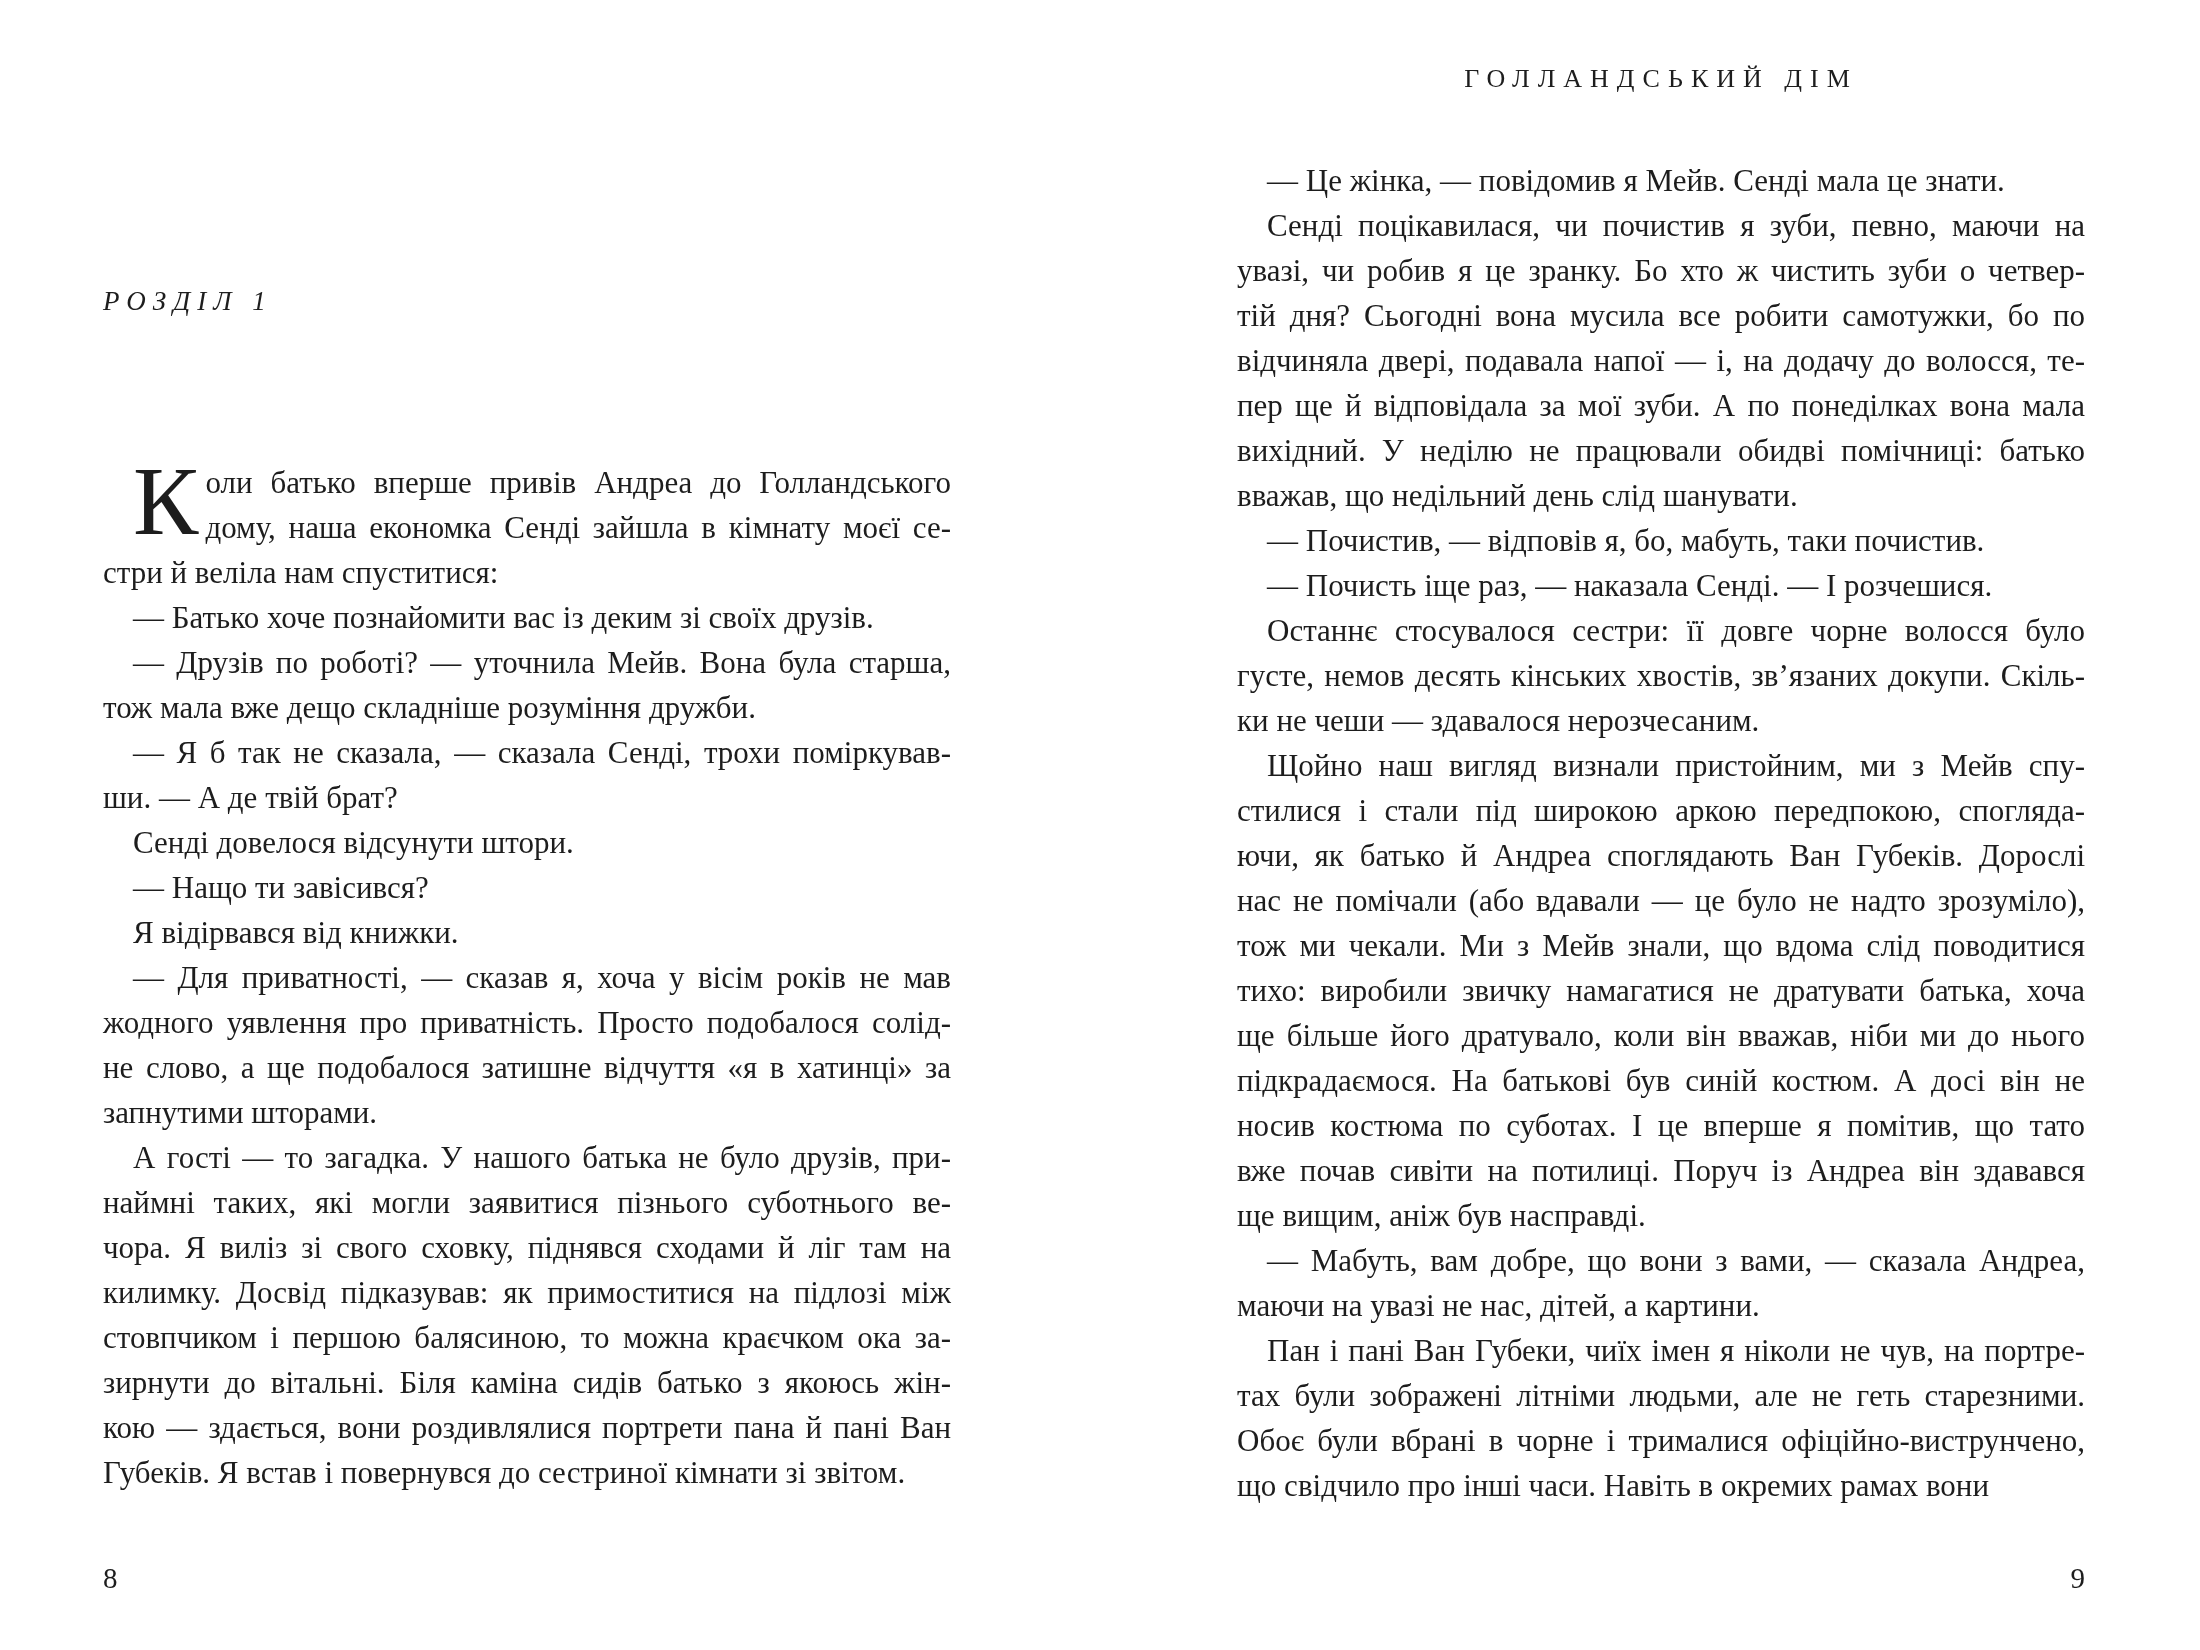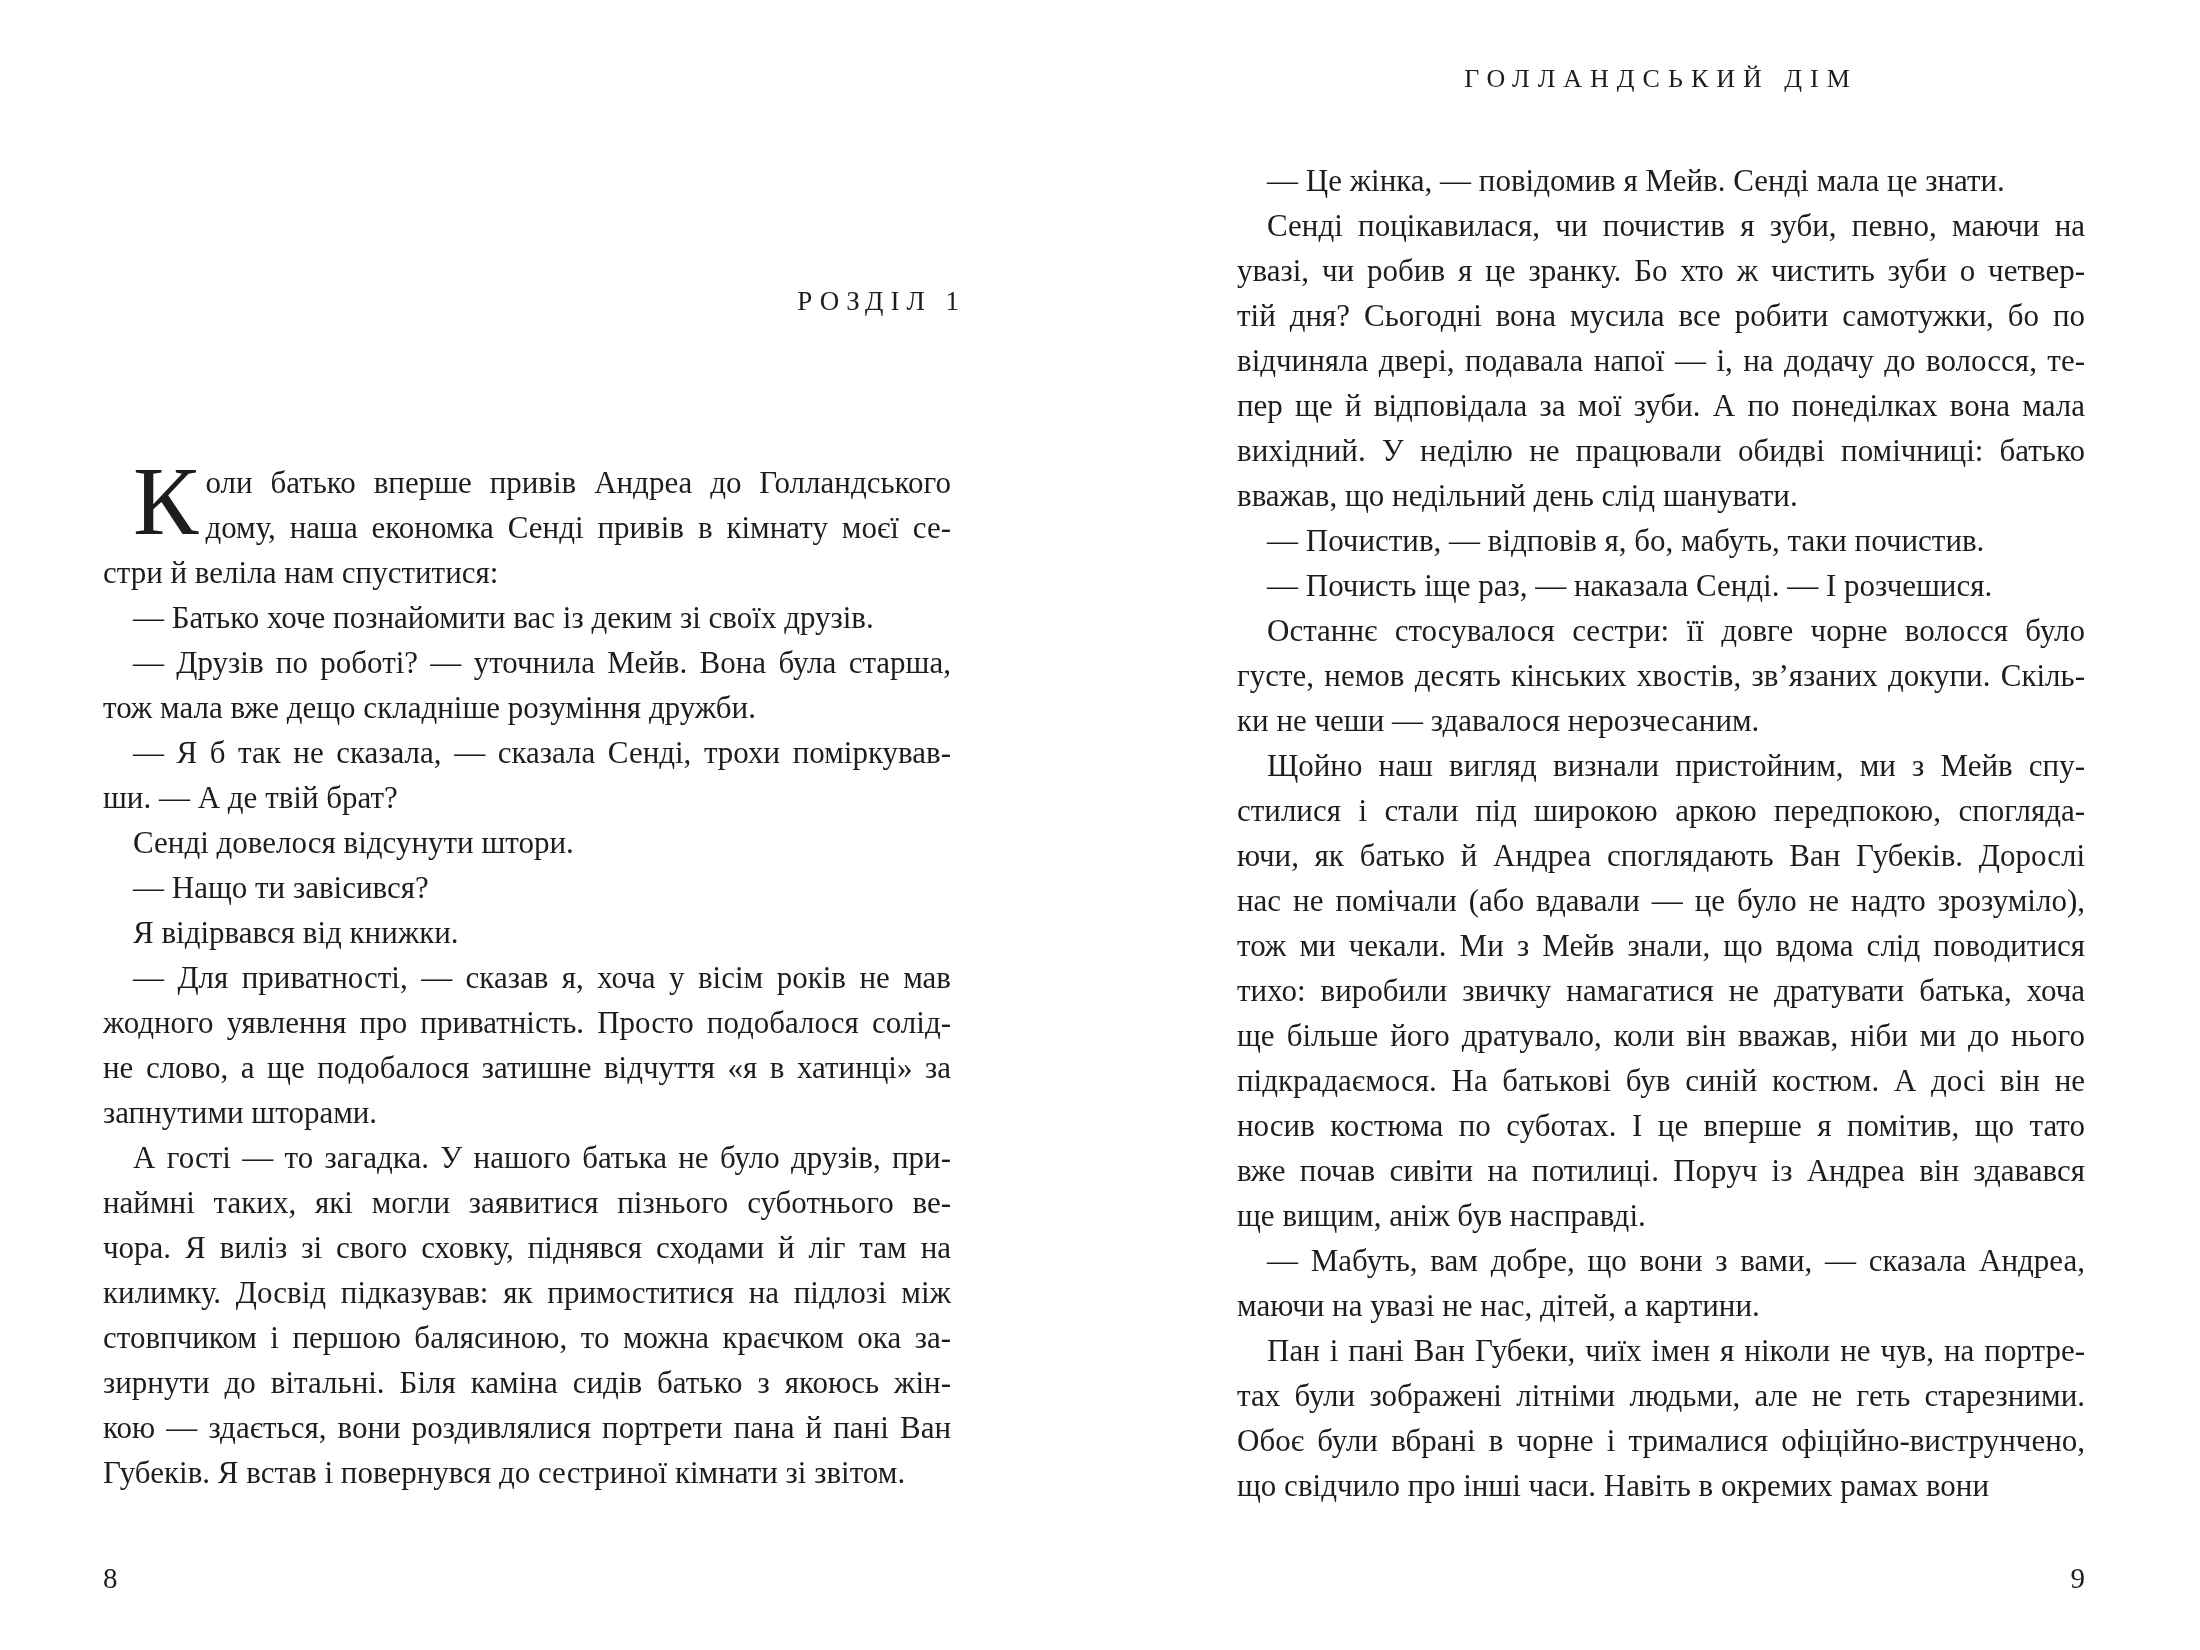--- a/index.html
+++ b/index.html
@@ -11,25 +11,26 @@
     color: #1d1d1d;
     font-family: "Liberation Serif", "DejaVu Serif", serif;
     overflow: hidden;
   }
   .page { position: absolute; top: 0; height: 100%; width: 848px; }
   .page.left  { left: 103px; }
   .page.right { left: 1237px; }
 
   .chapter-heading {
     position: absolute;
-    top: 286px; left: 15px; width: 100%;
-    text-align: right;
+    top: 286px; left: 0; width: 100%;
+    text-align: left;
     font-size: 27px;
     letter-spacing: 7px;
     white-space: pre;
+    font-style: italic;
   }
   .running-header {
     position: absolute;
     top: 64px; left: 0; width: 100%;
     text-align: center;
     font-size: 26px;
     letter-spacing: 8px;
     white-space: pre;
   }
   .body { position: absolute; left: 0; width: 100%; }
@@ -68,21 +69,21 @@
 </head>
 <body>
 
 <div class="spread">
   <div class="page left">
     <div class="chapter-heading">РОЗДІЛ 1</div>
     <div class="body" id="left-body">
         <div class="para">
           <span class="dropcap">К</span>
           <div class="ln">оли батько вперше привів Андреа до Голландського</div>
-          <div class="ln">дому, наша економка Сенді привів в кімнату моєї се-</div>
+          <div class="ln">дому, наша економка Сенді зайшла в кімнату моєї се-</div>
           <div class="ln last">стри й веліла нам спуститися:</div>
         </div>
         <div class="para">
           <div class="ln last ind">— Батько хоче познайомити вас із деким зі своїх друзів.</div>
         </div>
         <div class="para">
           <div class="ln ind">— Друзів по роботі? — уточнила Мейв. Вона була старша,</div>
           <div class="ln last">тож мала вже дещо складніше розуміння дружби.</div>
         </div>
         <div class="para">

